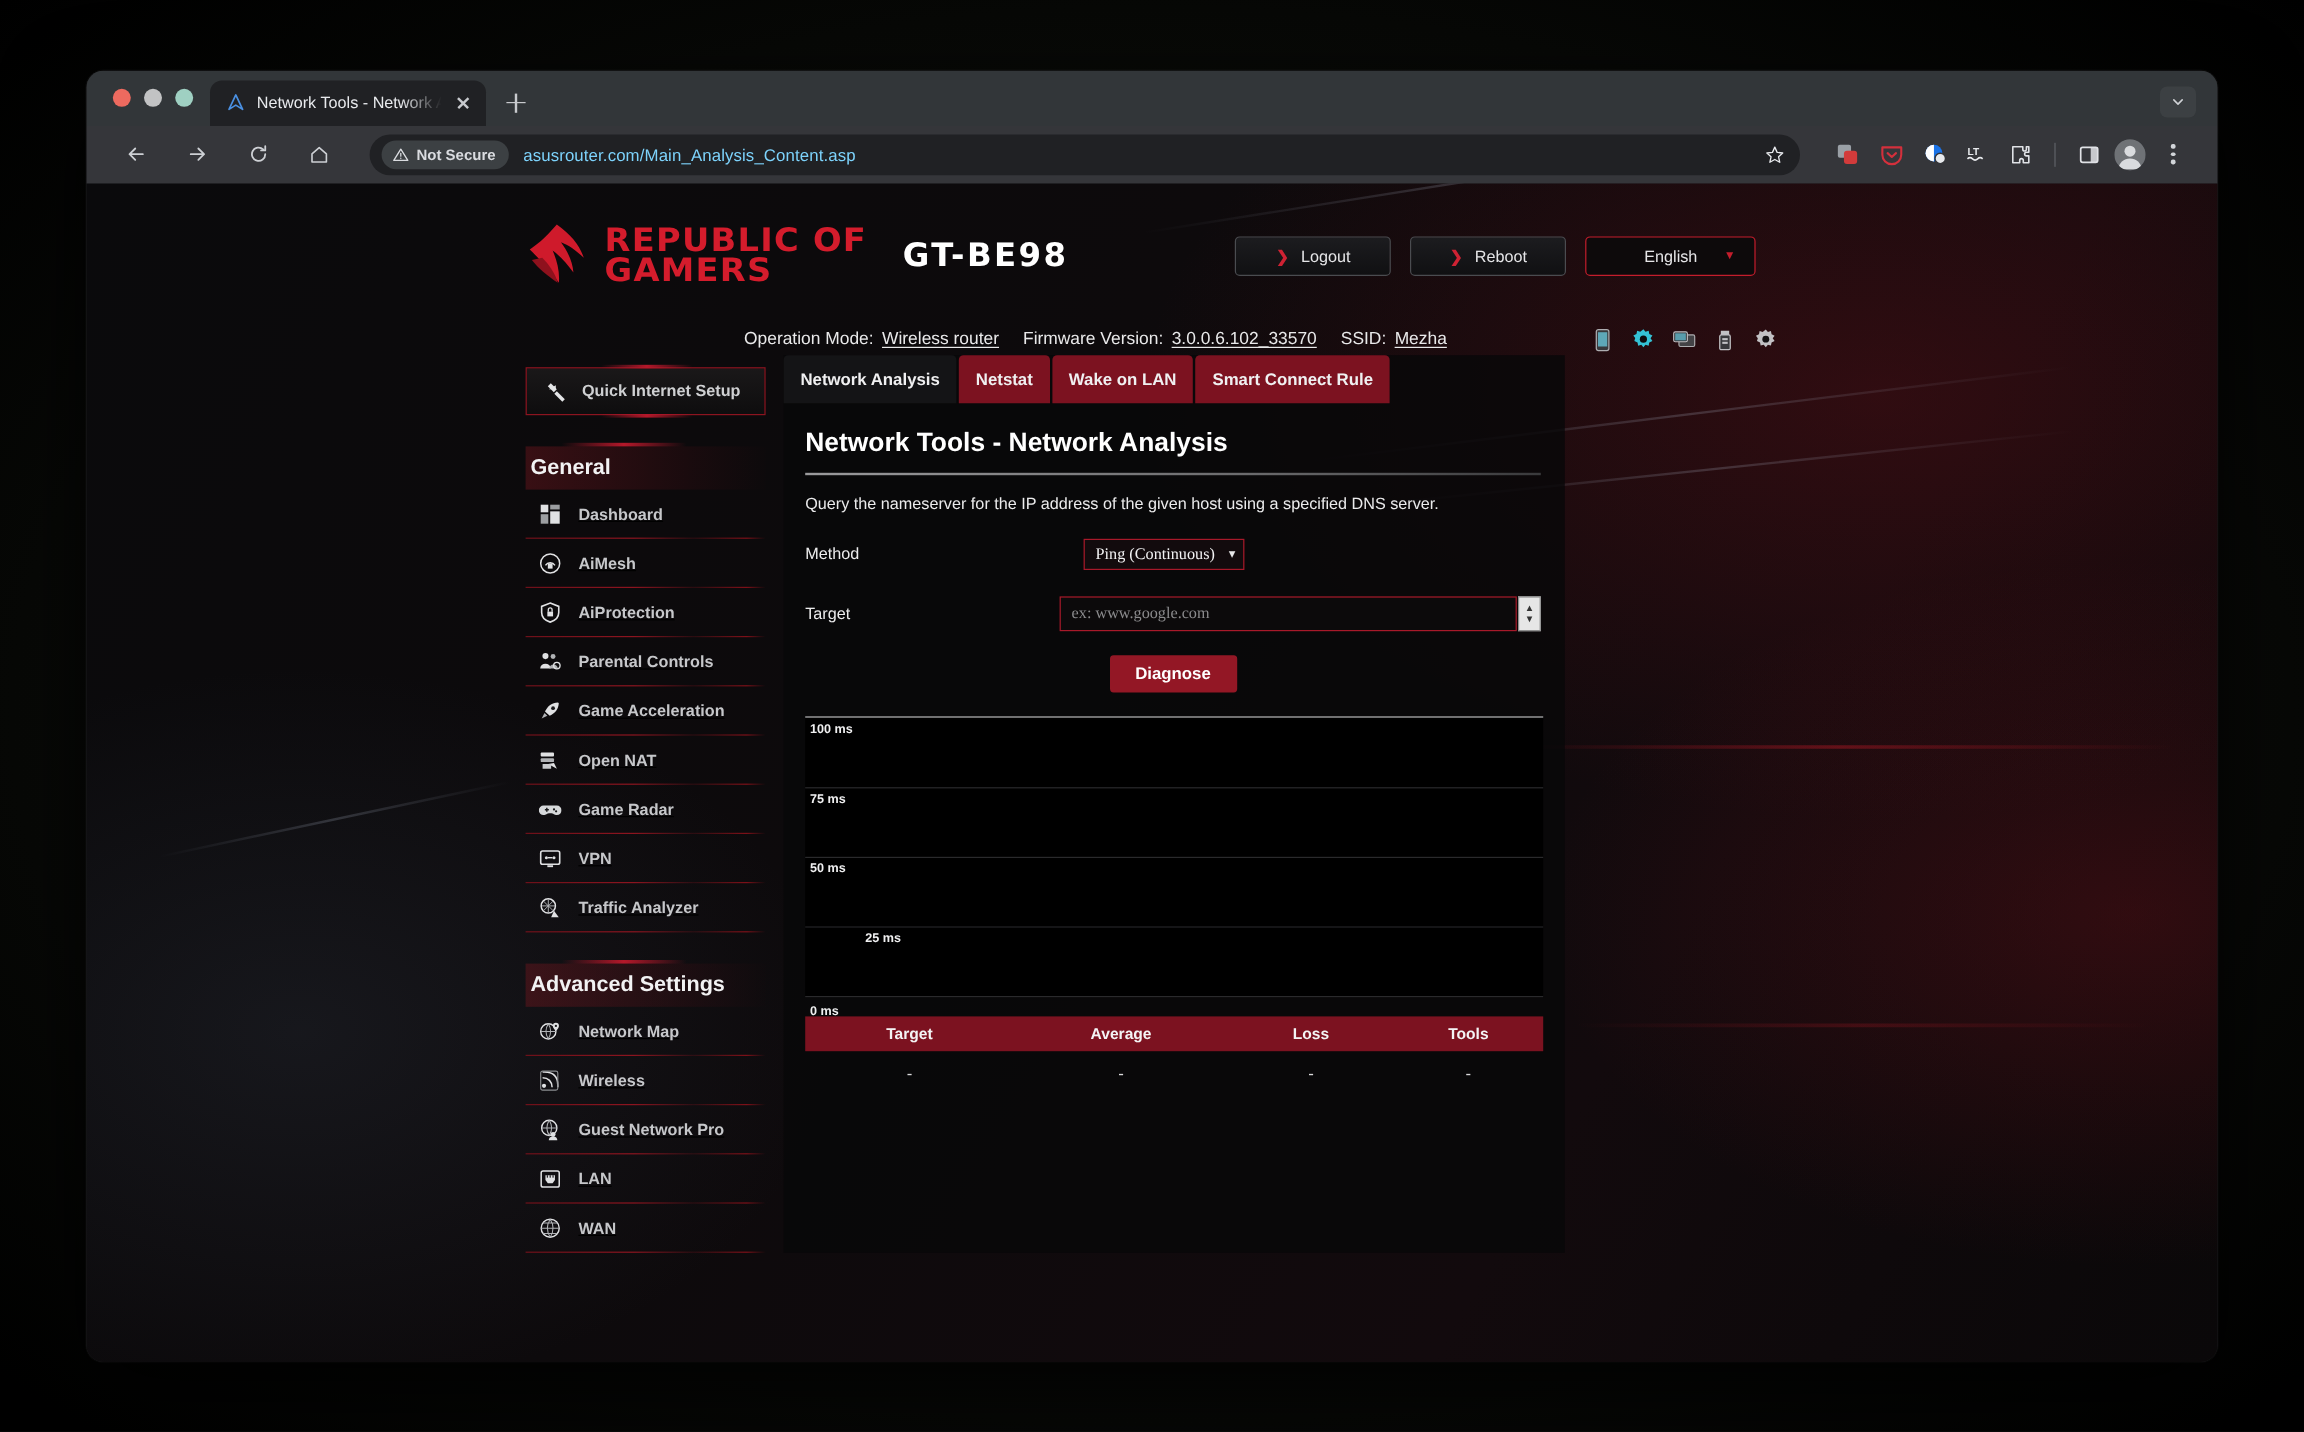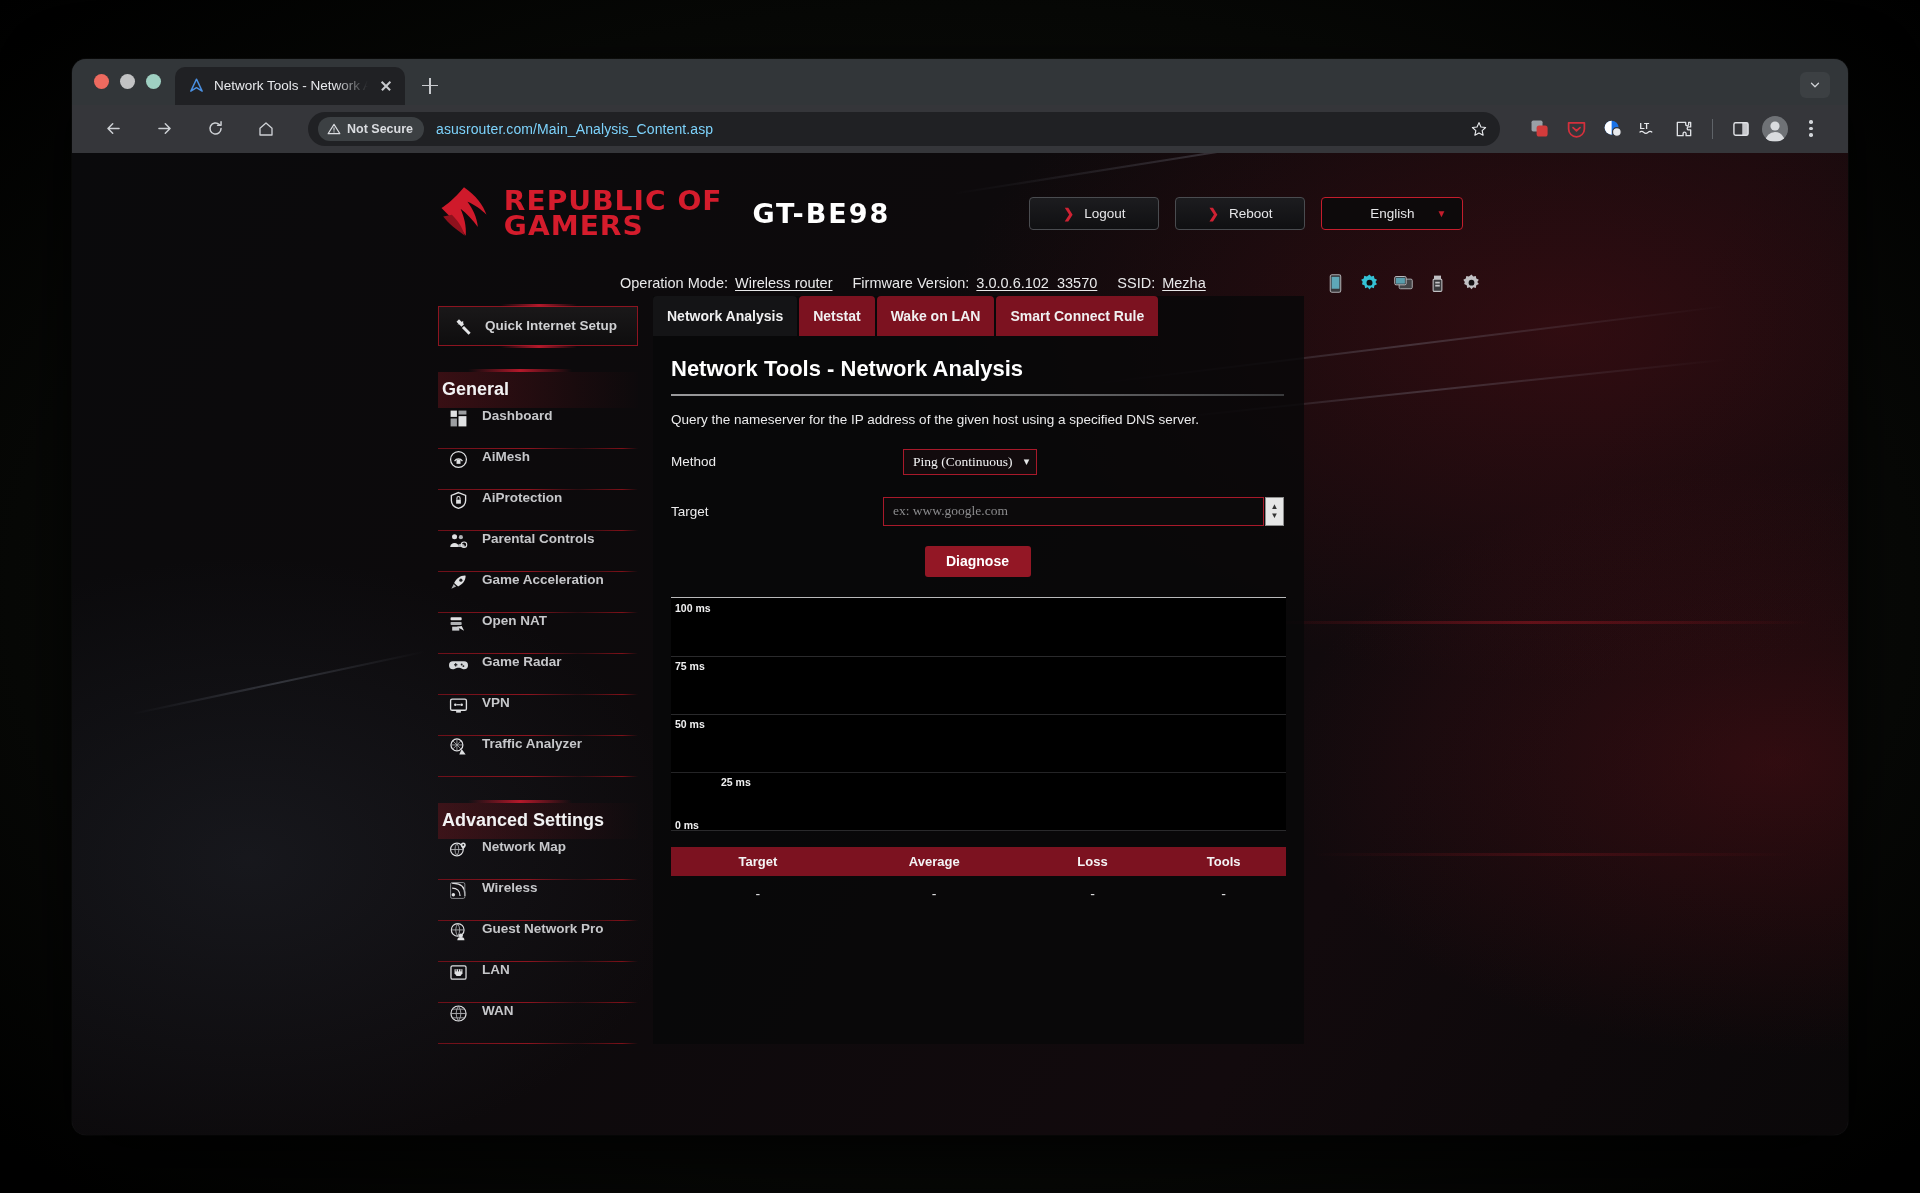--- a/index.html
+++ b/index.html
@@ -193,22 +193,22 @@
     background: linear-gradient(90deg, rgba(118,22,30,.42), rgba(70,14,20,.22) 70%, rgba(30,8,11,.05));
     display: flex; align-items: center; padding-left: 4px;
   }
   .sec-head span { color: #f2f2f3; font-size: 18px; font-weight: bold; }
   .sec-head::before {
     content: ""; position: absolute; left: 30px; top: -3px; width: 104px; height: 3px;
     background: linear-gradient(90deg, transparent, #b4182a, transparent);
   }
 
   .navitem {
-    height: 41px; display: flex; align-items: flex-start; gap: 13px;
-    padding-left: 10px; position: relative; cursor: pointer;
+    height: 41px; display: flex; align-items: center; gap: 13px;
+    padding-left: 10px; position: relative; cursor: pointer; text-decoration: underline;
   }
   .navitem .lbl { color: #c6c7ca; font-size: 13.5px; font-weight: bold; }
   .navitem::after {
     content: ""; position: absolute; left: 0; right: 0; bottom: 0; height: 1px;
     background: linear-gradient(90deg, #6d1019 0%, #8d141f 45%, #a3172333 70%, #7e1018 92%, transparent 100%);
   }
   .nav-ico { width: 21px; height: 21px; flex: 0 0 21px; display: flex; align-items: center; justify-content: center; }
 
   
   .content {
@@ -729,21 +729,21 @@
         <div class="chart">
           <div class="gridline" style="top:58px;"></div>
           <div class="gridline" style="top:116px;"></div>
           <div class="gridline" style="top:174px; background:#242426;"></div>
           <div class="gridline" style="top:232px;"></div>
 
           <div class="ytick" style="top:4px;">100 ms</div>
           <div class="ytick" style="top:62px;">75 ms</div>
           <div class="ytick" style="top:120px;">50 ms</div>
           <div class="ytick" style="top:178px;margin-left:46px;">25 ms</div>
-          <div class="ytick" style="top:221px;">0 ms</div>
+          <div class="ytick" style="top:239px;">0 ms</div>
         </div>
 
         <div class="rtable">
           <div class="thead">
             <div class="c1">Target</div>
             <div class="c2">Average</div>
             <div class="c3">Loss</div>
             <div class="c4">Tools</div>
           </div>
           <div class="trow">

